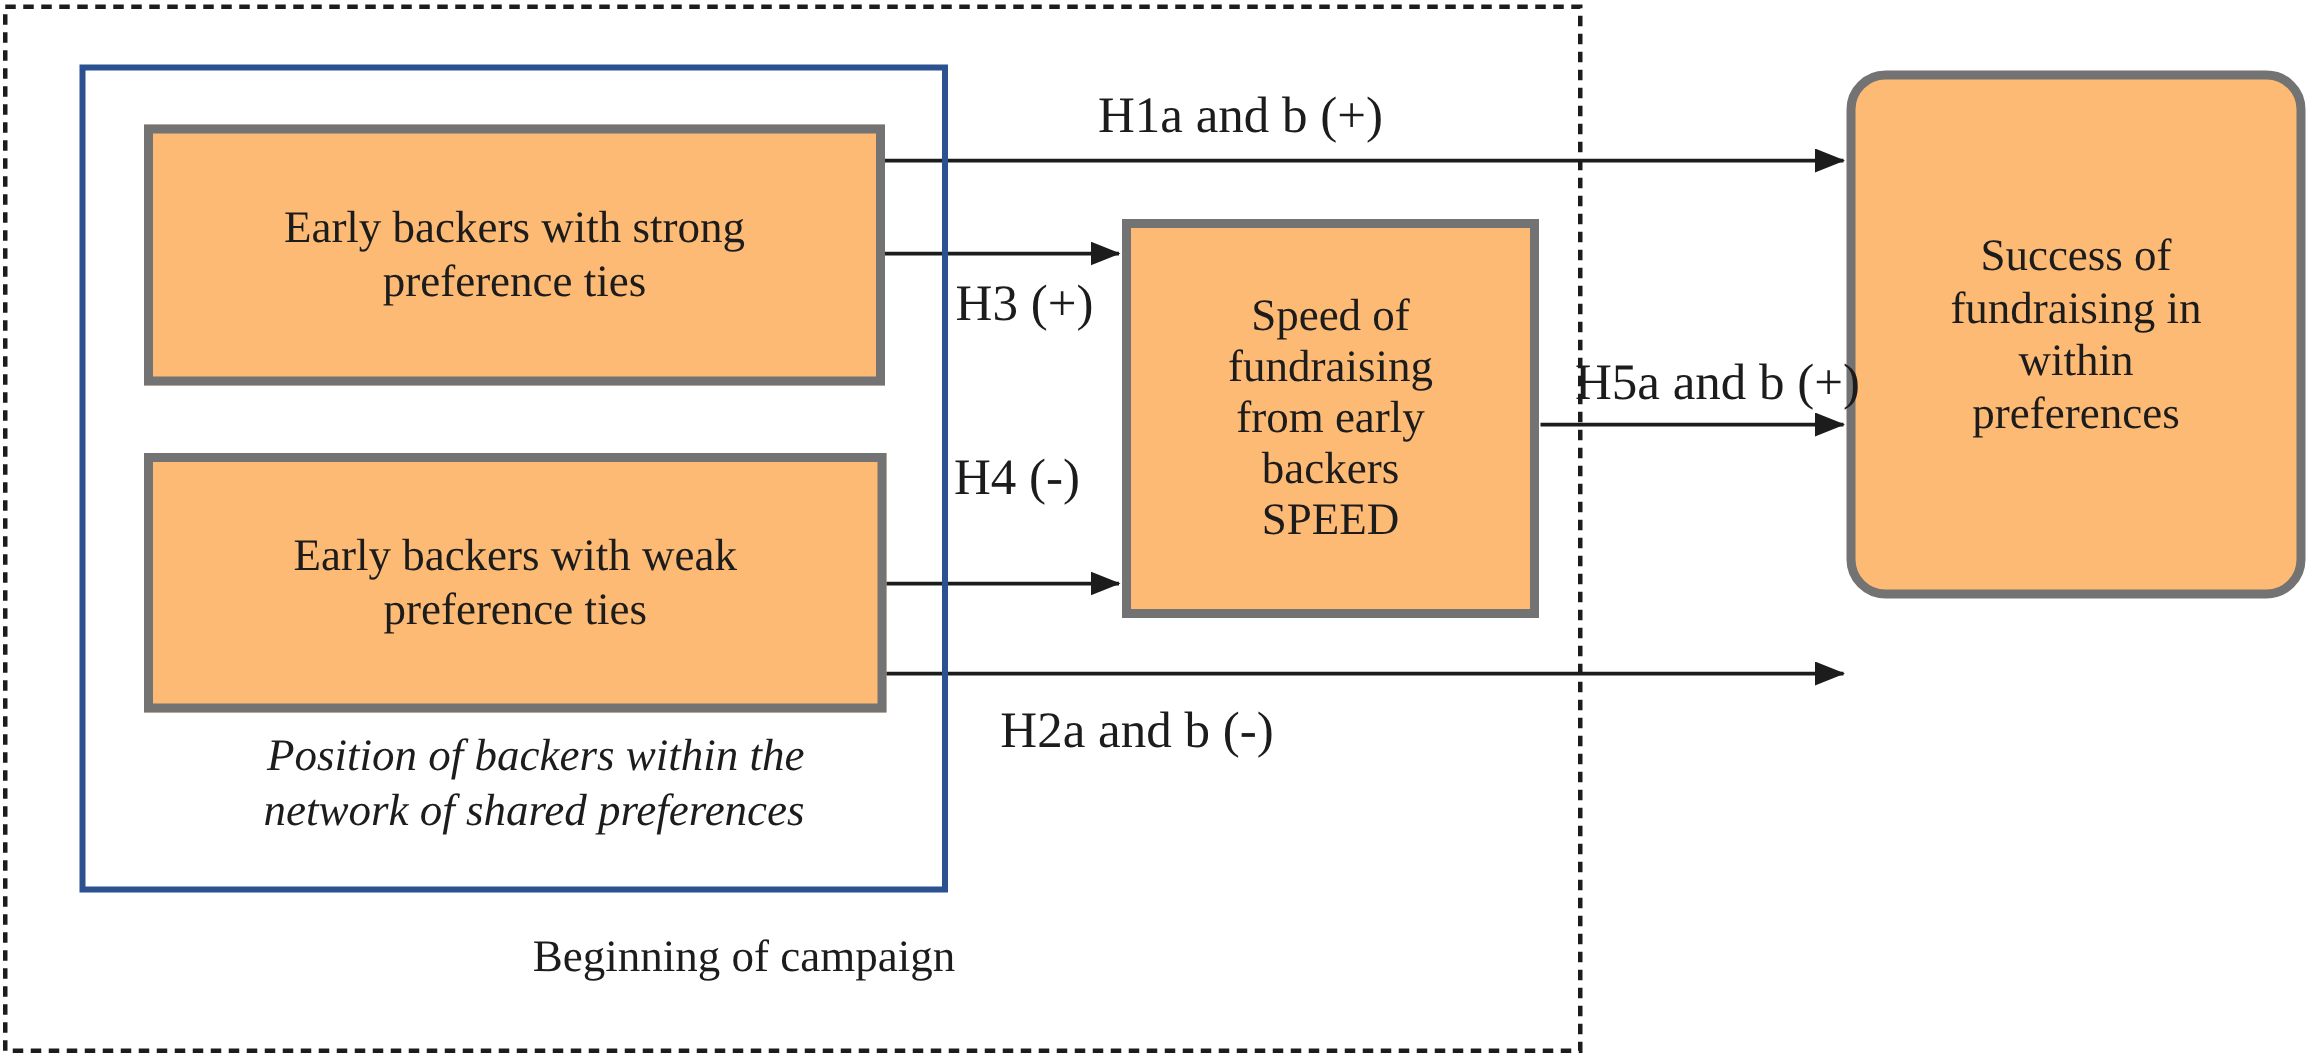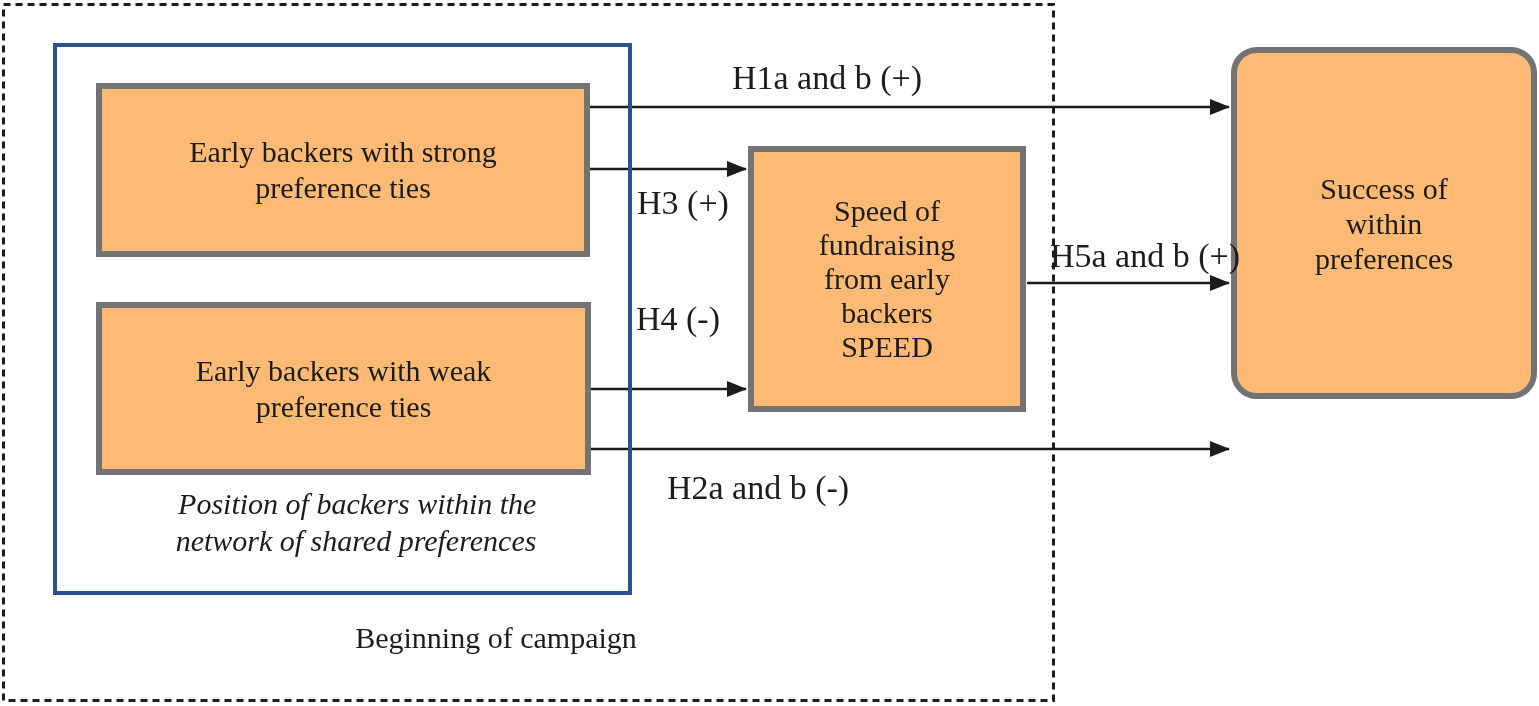--- a/index.html
+++ b/index.html
@@ -128,20 +128,21 @@
   <div id="box-speed" class="node">
     <div class="line">Speed of</div>
     <div class="line">fundraising</div>
     <div class="line">from early</div>
     <div class="line">backers</div>
     <div class="line">SPEED</div>
   </div>
 
   <div id="box-success" class="node">
     <div class="line">Success of</div>
+    <div class="line">fundraising in</div>
     <div class="line">within</div>
     <div class="line">preferences</div>
   </div>
 
   <div id="label-h1" class="hlabel">H1a and b (+)</div>
   <div id="label-h3" class="hlabel">H3 (+)</div>
   <div id="label-h4" class="hlabel">H4 (-)</div>
   <div id="label-h5" class="hlabel">H5a and b (+)</div>
   <div id="label-h2" class="hlabel">H2a and b (-)</div>
 

